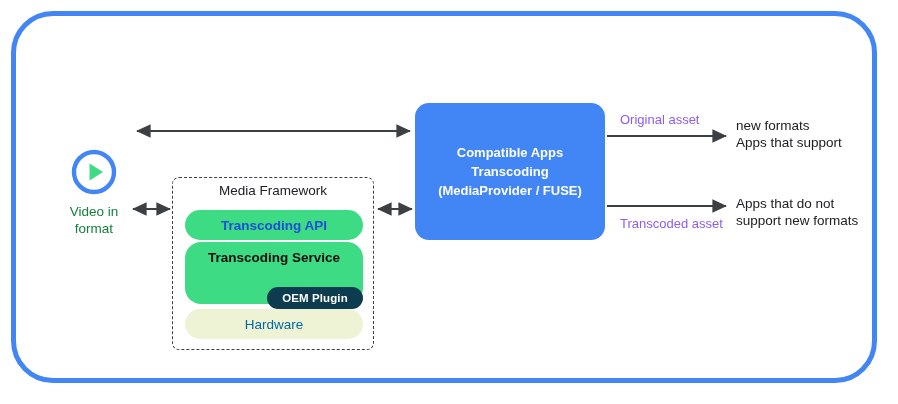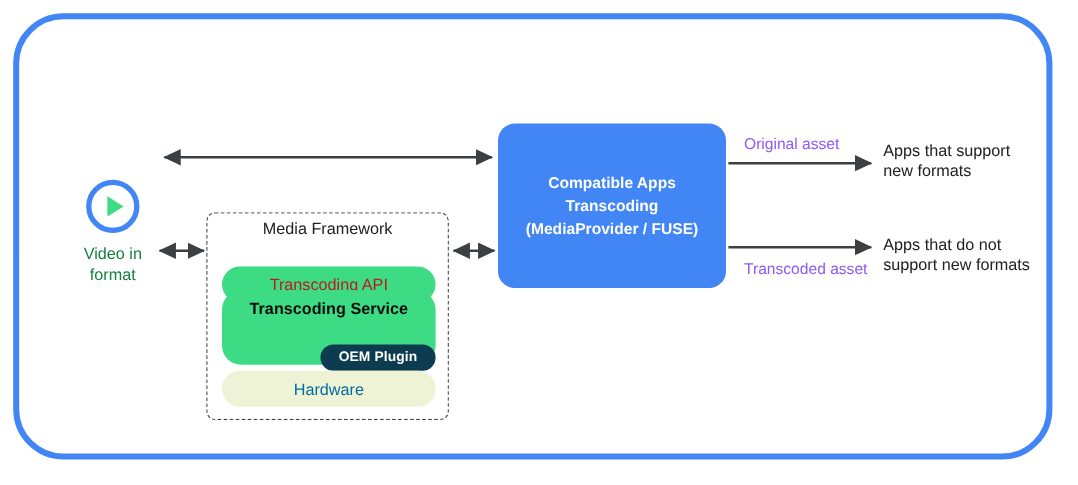--- a/index.html
+++ b/index.html
@@ -74,25 +74,25 @@
     left: 12px;
     width: 178px;
     border-radius: 16px;
     box-sizing: border-box;
     display: flex;
     align-items: center;
     justify-content: center;
     font-size: 13.5px;
   }
   #transcoding-api {
-    top: 44px;
+    top: 32px;
     height: 30px;
     background: #3ddc84;
-    color: #b91c1c;
-    font-weight: normal;
+    color: #1d4ed8;
+    font-weight: bold;
   }
   #transcoding-service {
     top: 64px;
     height: 62px;
     background: #3ddc84;
     color: #0d0d0d;
     font-weight: bold;
     align-items: flex-start;
     padding-top: 8px;
   }
@@ -236,22 +236,22 @@
       <div>Transcoding</div>
       <div>(MediaProvider / FUSE)</div>
     </div>
   </div>
 
   <div class="asset-label" id="original-asset-label">Original asset</div>
 
   <div class="asset-label" id="transcoded-asset-label">Transcoded asset</div>
 
   <div class="apps-label" id="apps-support-label">
+    <div>new formats</div>
     <div>Apps that support</div>
-    <div>new formats</div>
   </div>
 
   <div class="apps-label" id="apps-no-support-label">
     <div>Apps that do not</div>
     <div>support new formats</div>
   </div>
 
 </div>
 
 </body></html>

